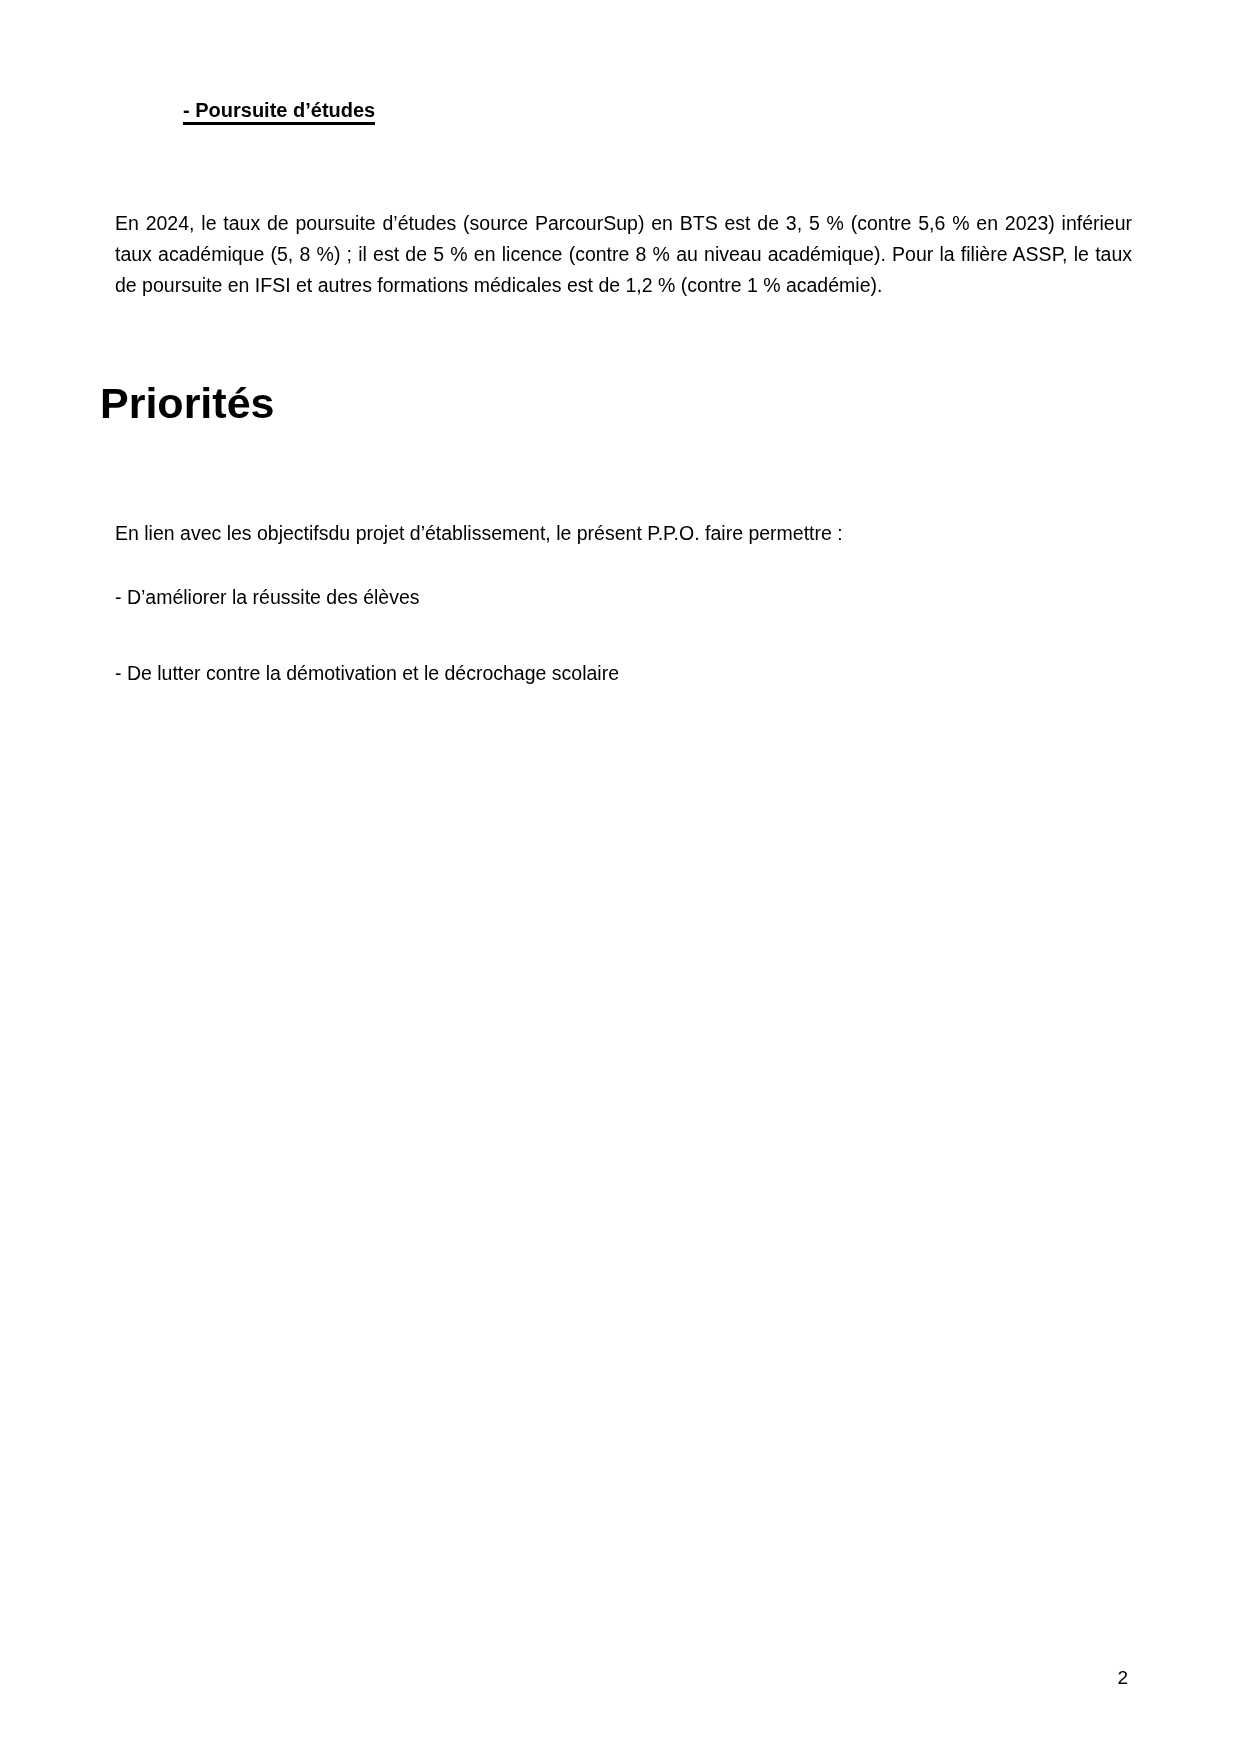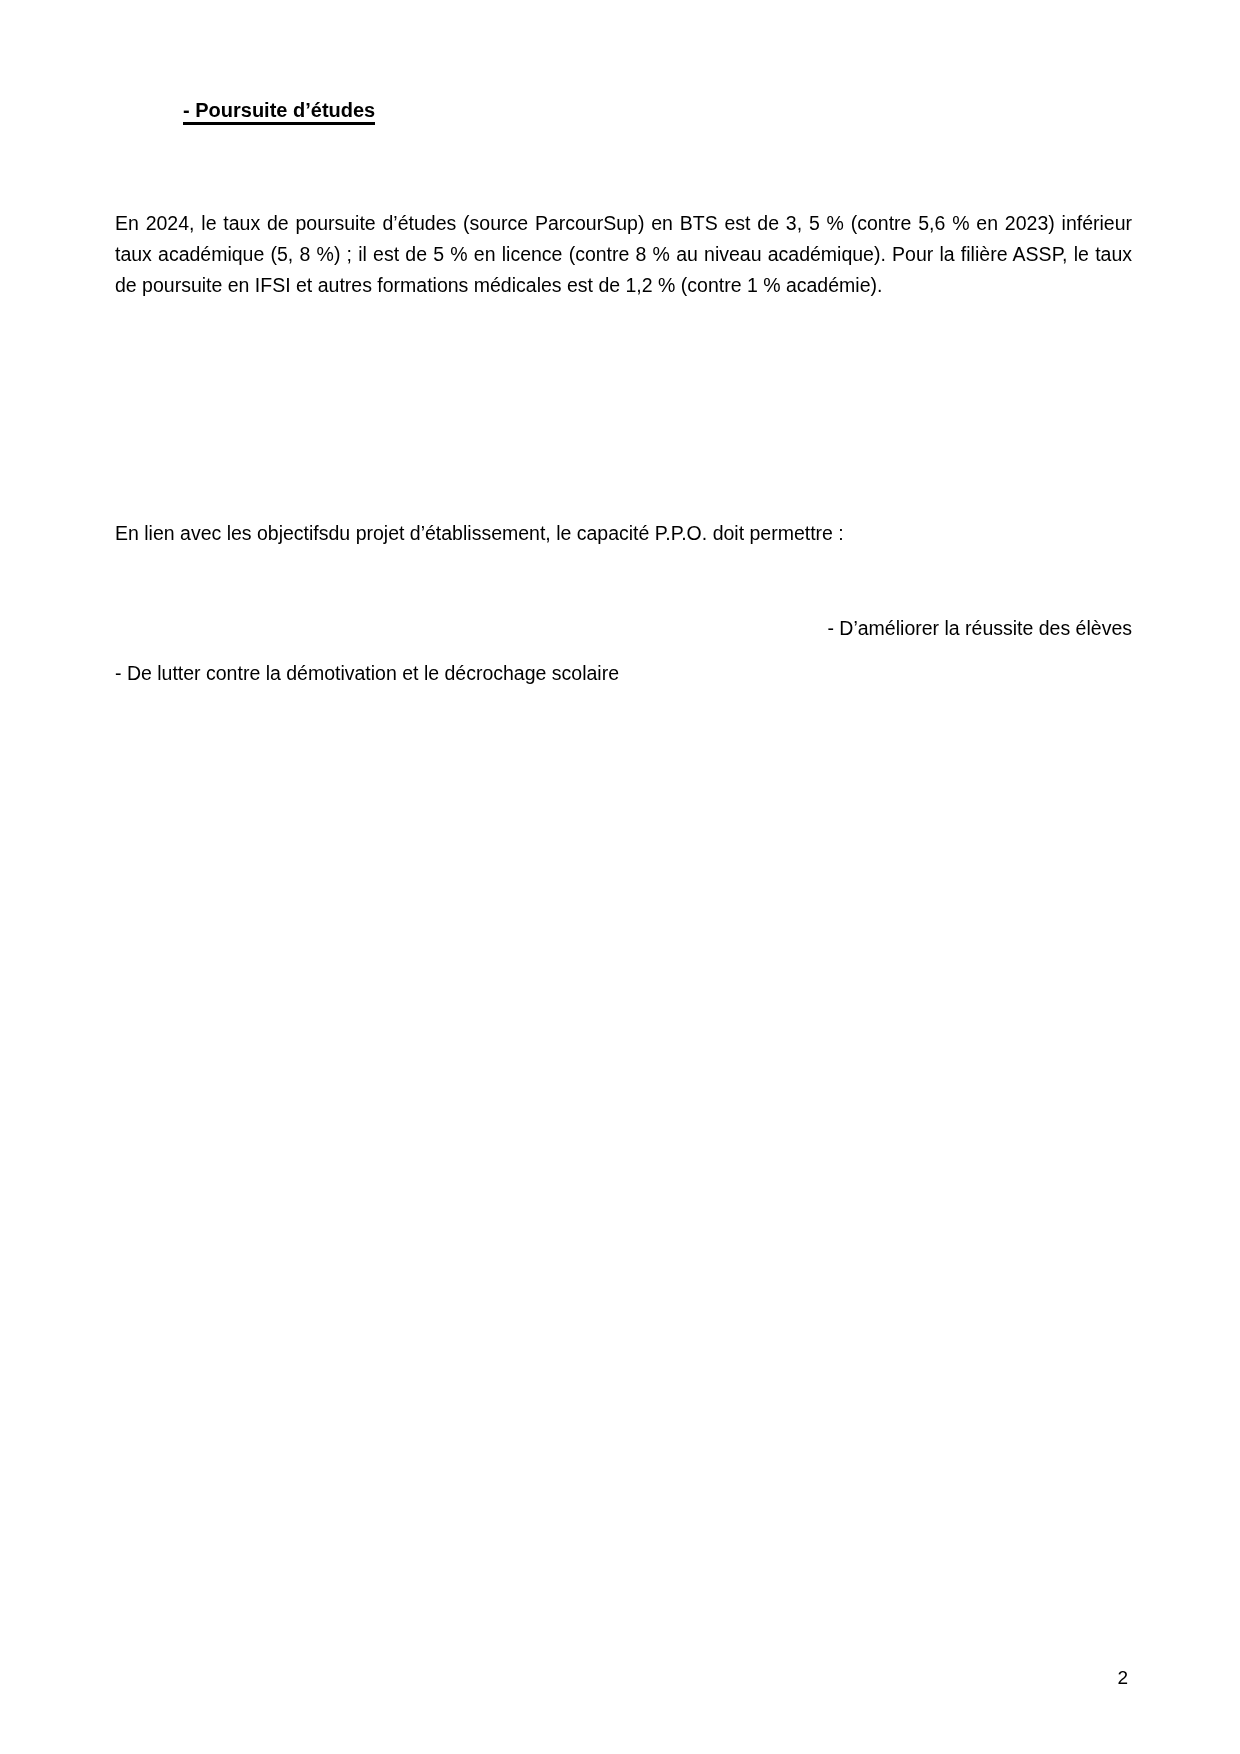--- a/index.html
+++ b/index.html
@@ -40,21 +40,21 @@
   .doc-title {
     position: absolute;
     top: 378px;
     left: 100px;
     margin: 0;
     font-size: 43px;
     font-weight: 700;
     line-height: 50px;
   }
   #intro-line { top: 506px; }
-  #bullet-1 { top: 601px; text-align: right; }
+  #bullet-1 { top: 570px; }
   #bullet-2 { top: 646px; }
   #bullet-3 { top: 696px; line-height: 30.5px; }
   .page-number {
     position: absolute;
     top: 1666px;
     right: 112px;
     font-size: 19px;
     line-height: 24px;
   }
 </style>
@@ -62,22 +62,23 @@
 <body>
 
 <div class="page">
 
   <h3 class="section-heading">
     <span class="underline">- Poursuite d’études</span>
   </h3>
 
   <p class="para justify" id="para-stats">En 2024, le taux de poursuite d’études (source ParcourSup) en BTS est de 3, 5 % (contre 5,6 % en 2023) inférieur taux académique (5, 8 %) ; il est de 5 % en licence (contre 8 % au niveau académique). Pour la filière ASSP, le taux de poursuite en IFSI et autres formations médicales est de 1,2 % (contre 1 % académie).</p>
 
+  <h1 class="doc-title">Priorités</h1>
 
-  <p class="para" id="intro-line">En lien avec les objectifsdu projet d’établissement, le capacité P.P.O. doit permettre :</p>
+  <p class="para" id="intro-line">En lien avec les objectifsdu projet d’établissement, le présent P.P.O. faire permettre :</p>
 
   <p class="para" id="bullet-1">- D’améliorer la réussite des élèves</p>
 
   <p class="para" id="bullet-2">- De lutter contre la démotivation et le décrochage scolaire</p>
 
 
   <div class="page-number">2</div>
 
 </div>
 

